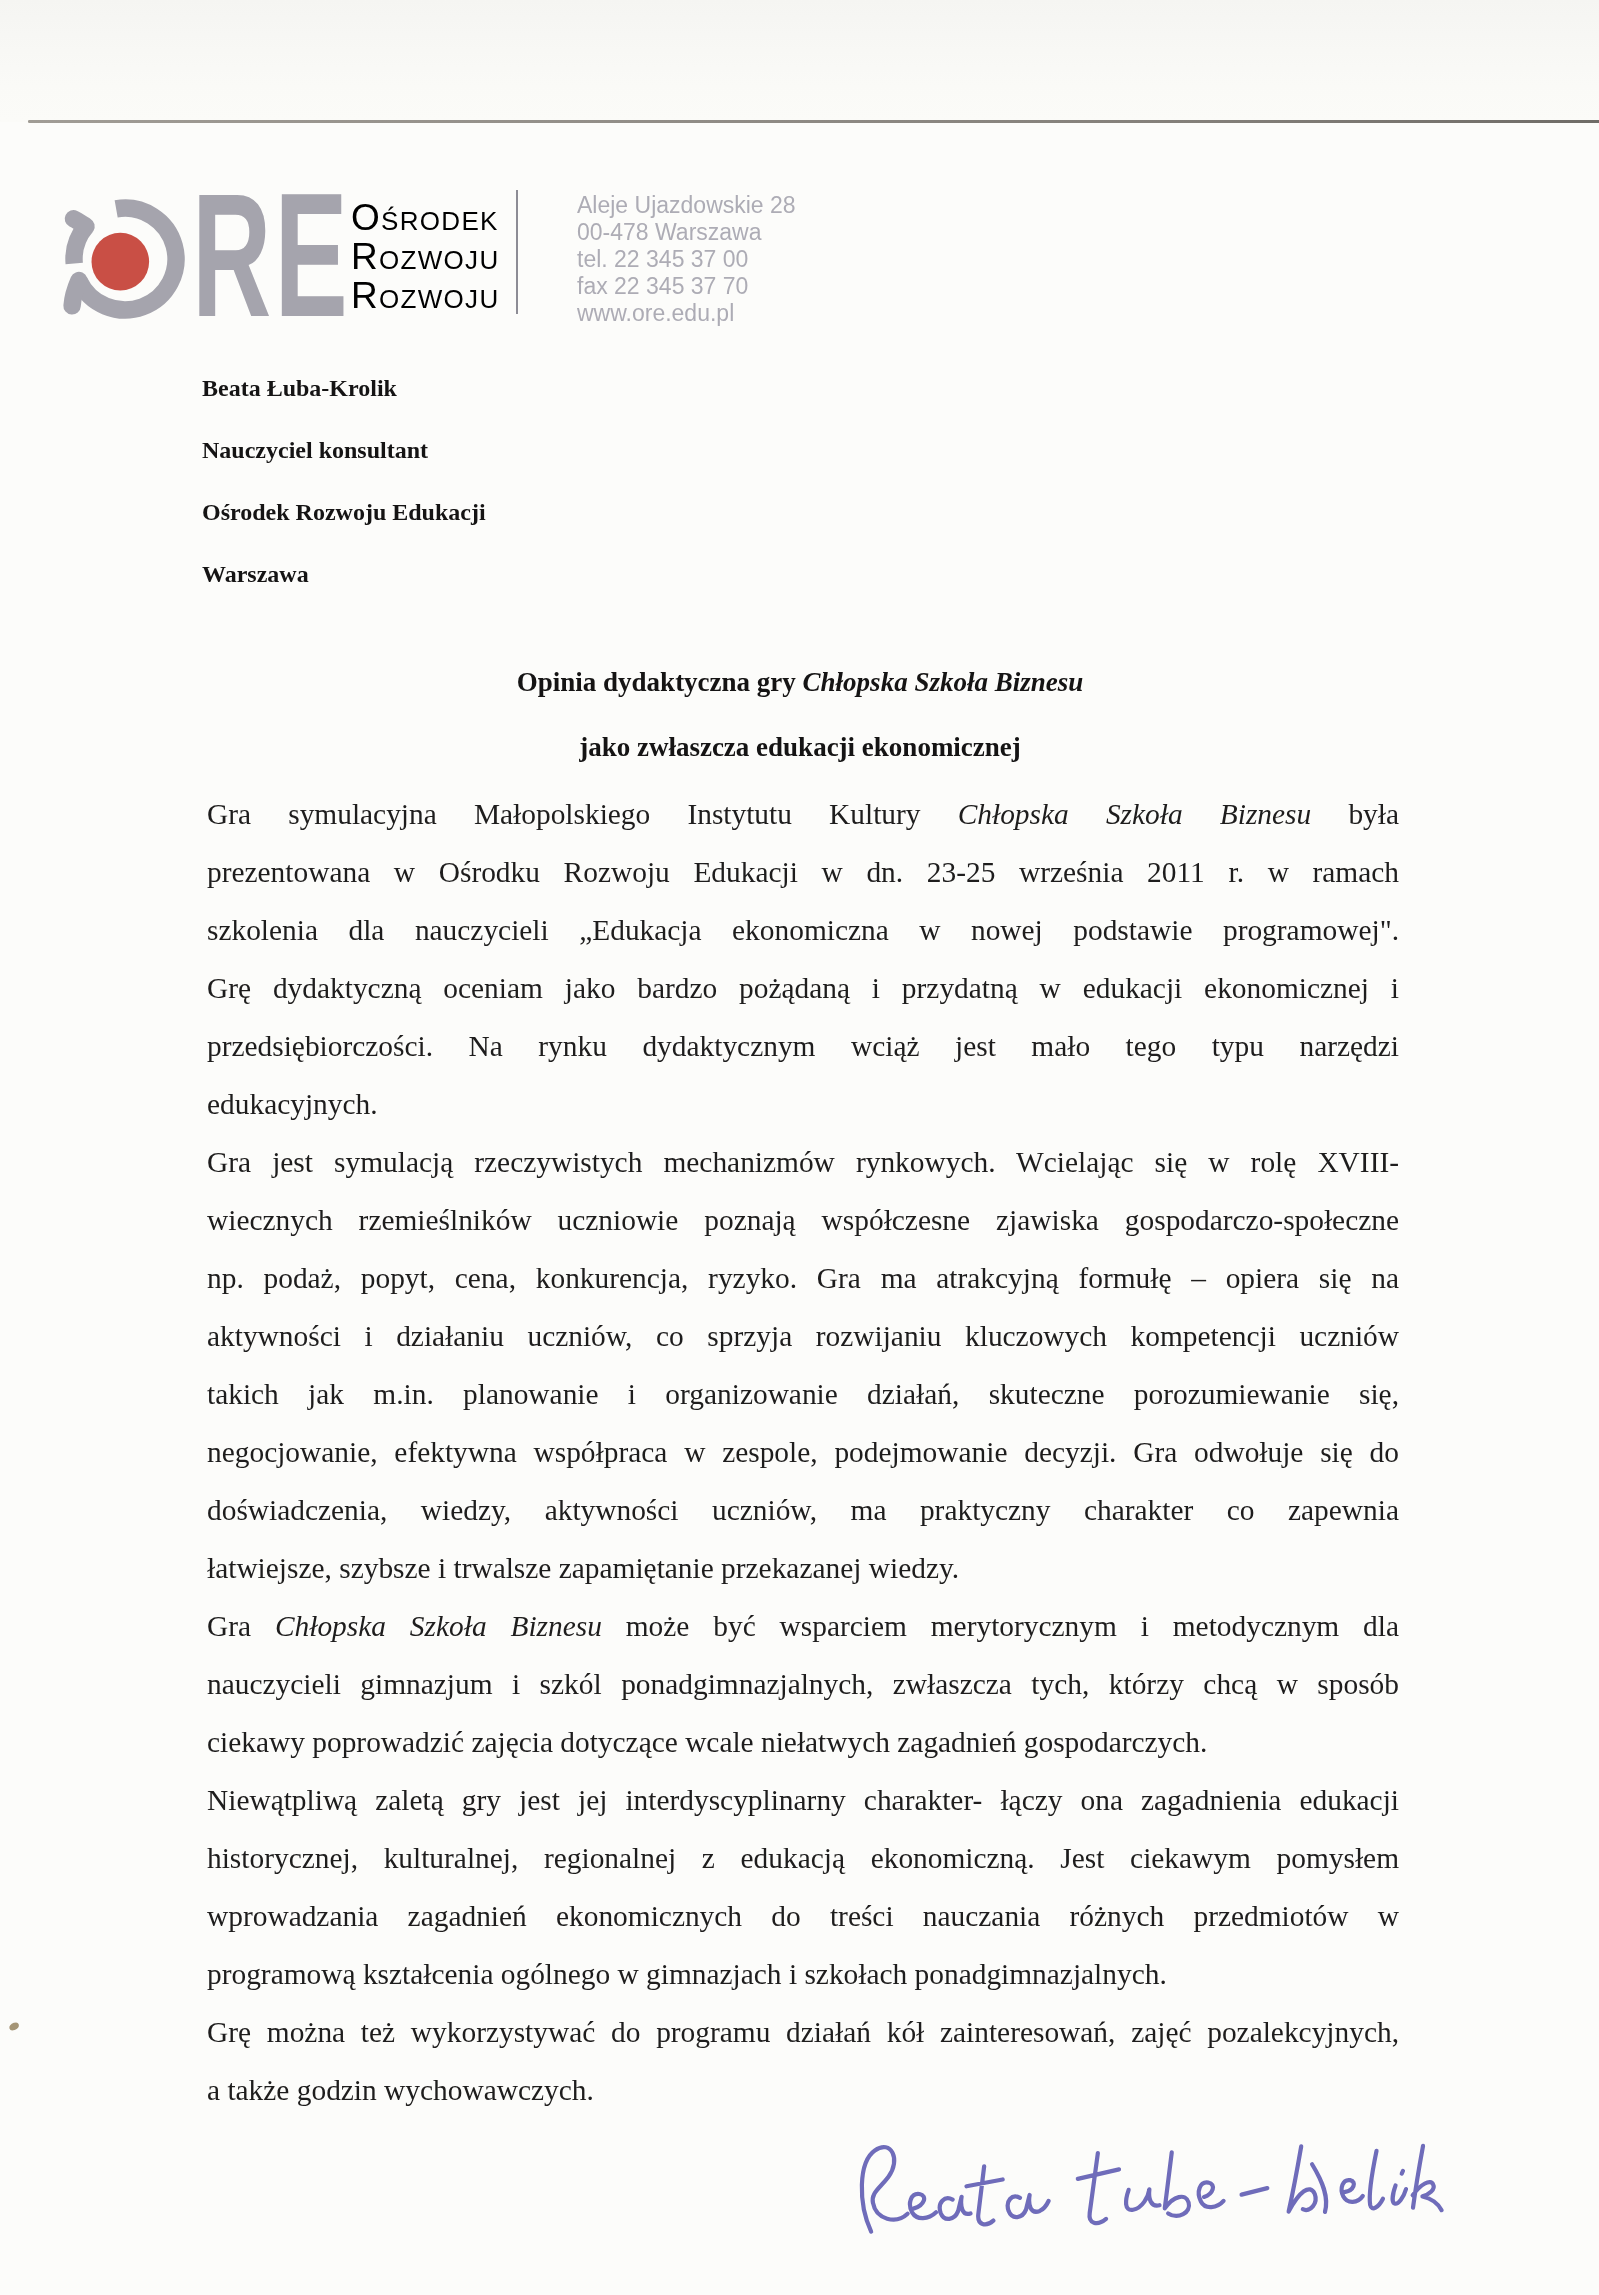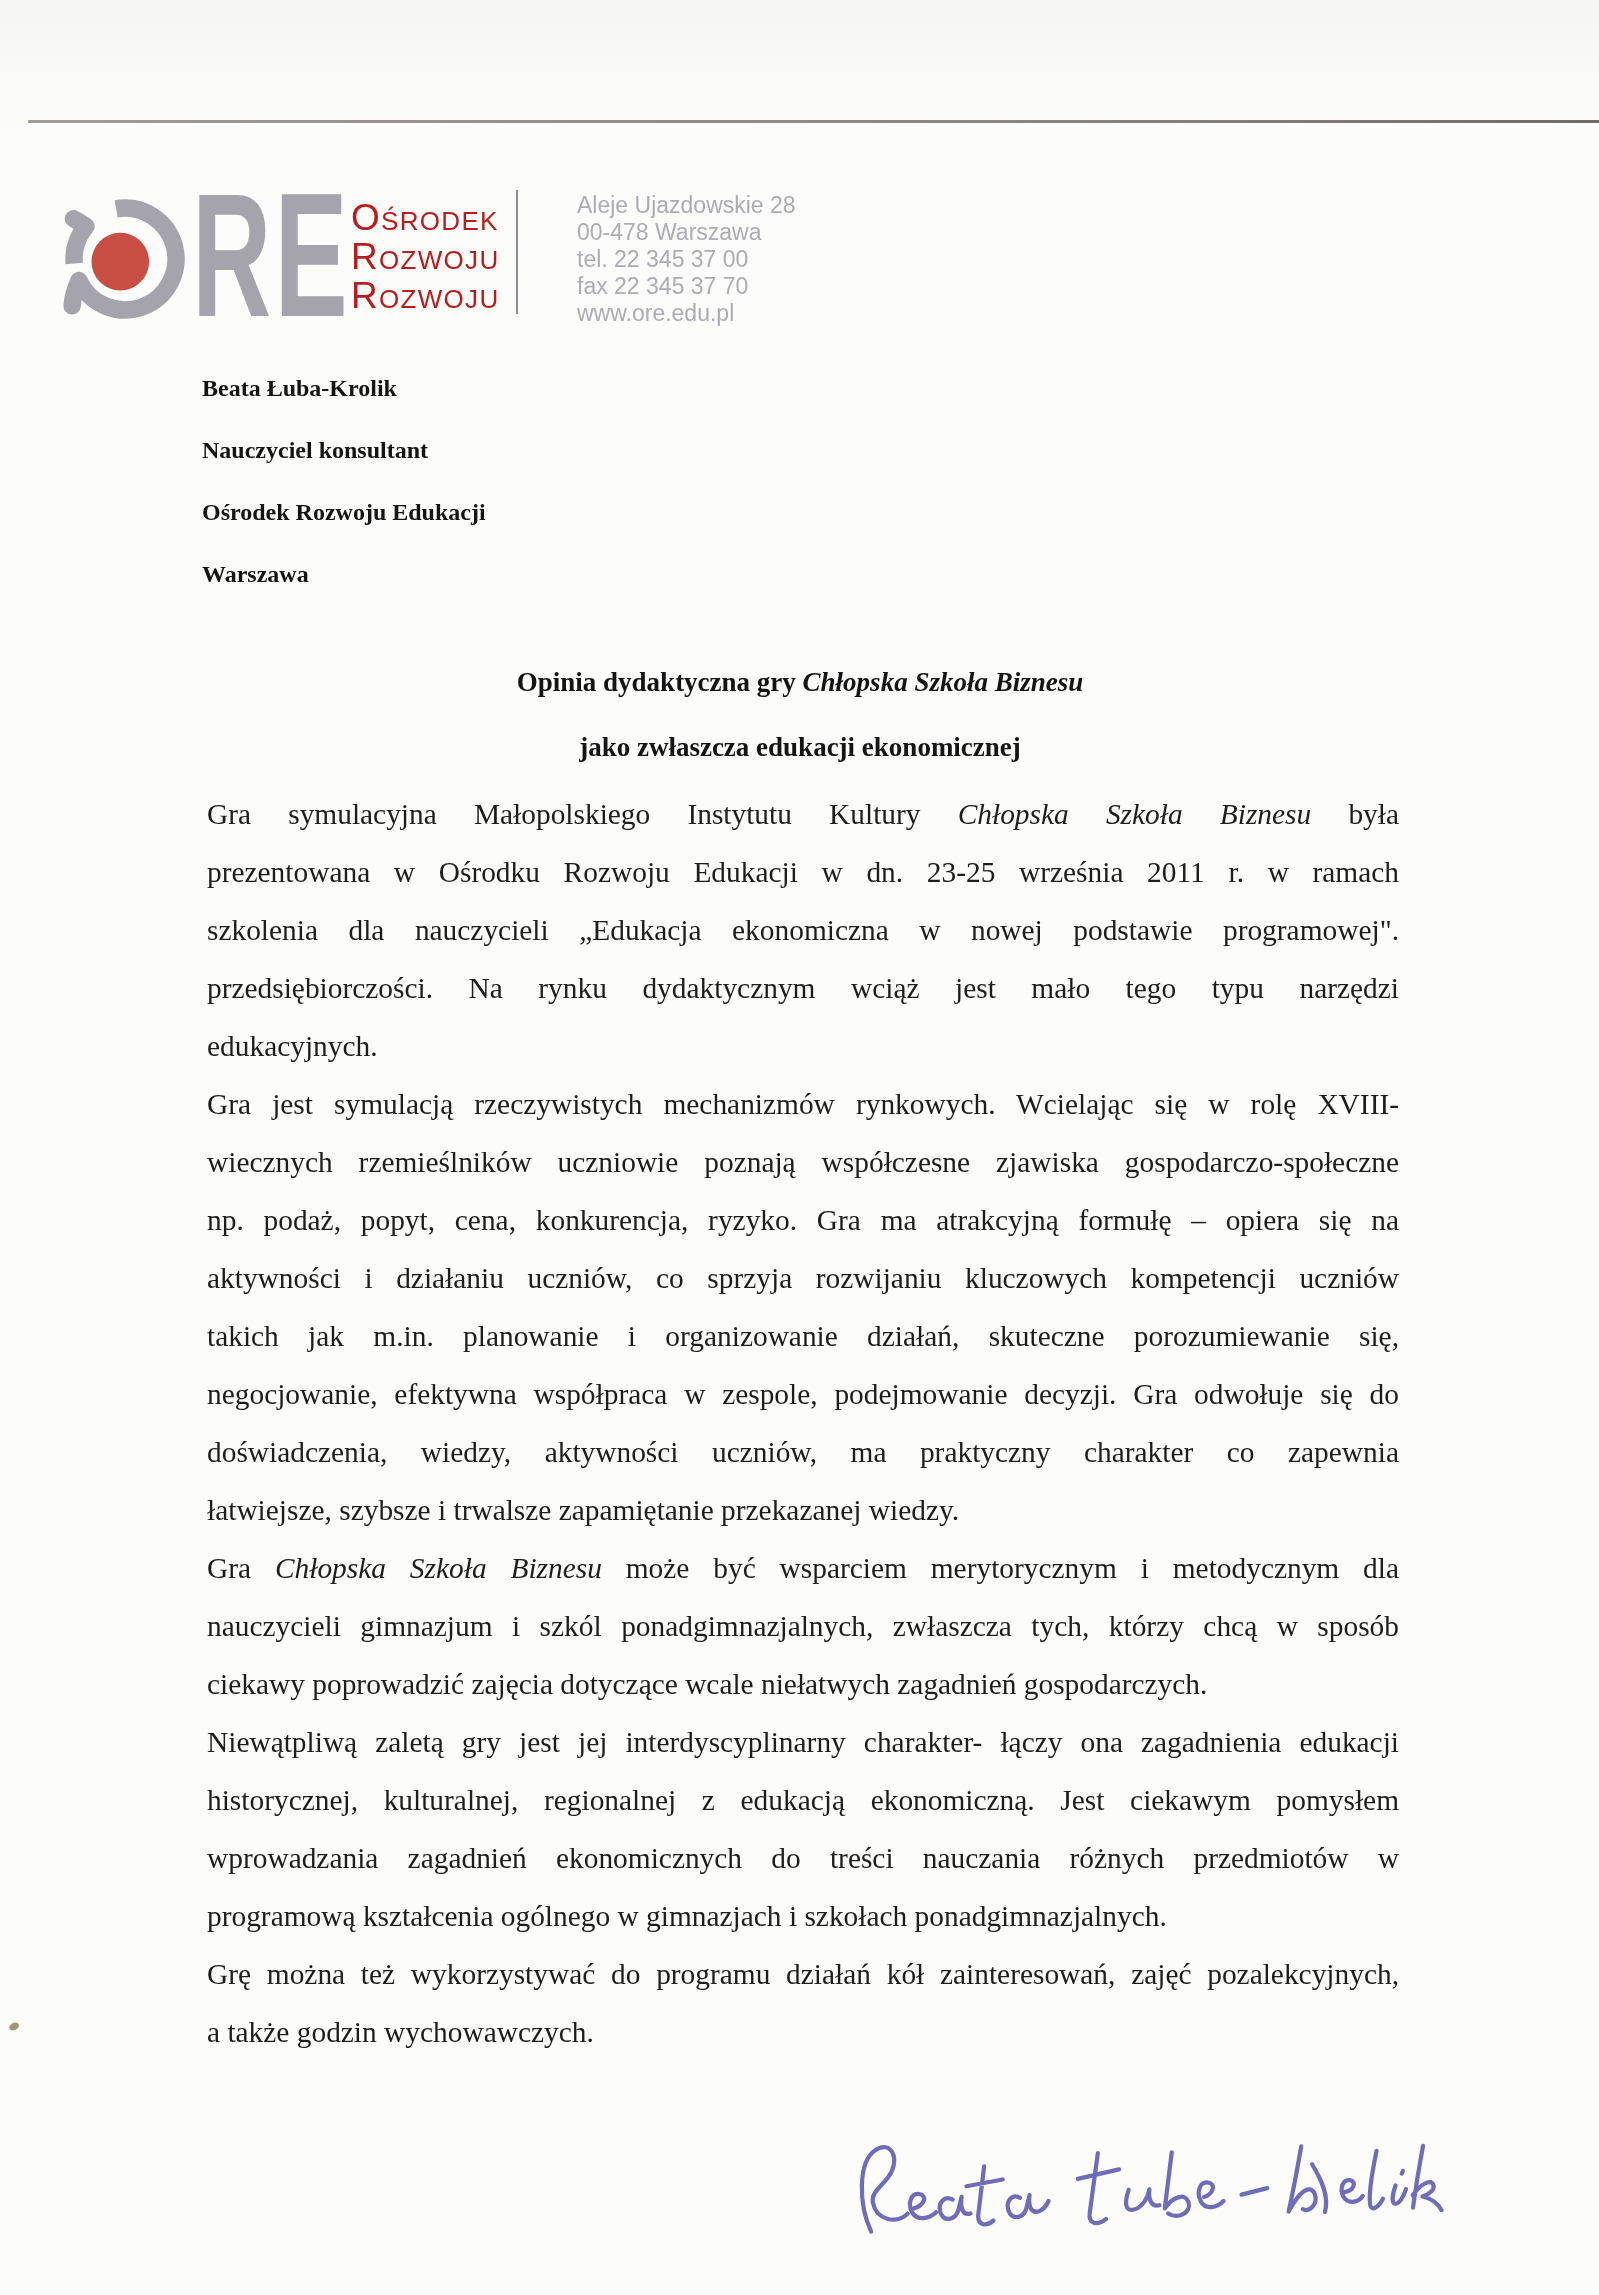--- a/index.html
+++ b/index.html
@@ -19,21 +19,21 @@
   .speck{position:absolute;top:2023px;left:8.5px;width:9.8px;height:6.5px;
     background:#9b8a67;border-radius:60% 40% 55% 45%;opacity:.9;transform:rotate(-18deg);}
   
   .logo-o{position:absolute;top:192px;left:58px;width:134px;height:134px;}
   .logo-re{position:absolute;top:167px;left:192px;
     font-family:"Liberation Sans",sans-serif;font-weight:bold;
     font-size:177px;line-height:1;letter-spacing:5.2px;color:#a5a4ad;
     transform:scaleX(0.62);transform-origin:0 0;}
   .org{position:absolute;top:198px;left:351px;
     font-family:"Liberation Sans",sans-serif;font-variant:small-caps;
-    font-size:37px;line-height:39px;letter-spacing:1.3px;color:#b91c1c;}
+    font-size:37px;line-height:39px;letter-spacing:1.3px;color:#000000;}
   .divider{position:absolute;top:190px;left:516px;width:2px;height:124px;background:#8d8c95;}
   .address{position:absolute;top:192px;left:577px;
     font-family:"Liberation Sans",sans-serif;
     font-size:23px;line-height:27px;color:#adacb5;}
   
   .sender{position:absolute;top:357px;left:202px;
     font-size:24px;font-weight:bold;line-height:62px;color:#151414;}
   .title{position:absolute;top:650px;left:204px;width:1192px;
     text-align:center;font-weight:bold;font-size:27px;line-height:65px;color:#151414;}
   .title em{font-style:italic;}
@@ -88,20 +88,21 @@
 
 <div class="title">
   <div><span>Opinia dydaktyczna gry </span><em>Chłopska Szkoła Biznesu</em></div>
   <div>jako zwłaszcza edukacji ekonomicznej</div>
 </div>
 
 <div class="body-text">
     <div class="line"><span>Gra symulacyjna Małopolskiego Instytutu Kultury </span><em>Chłopska Szkoła Biznesu</em><span> była</span></div>
     <div class="line"><span>prezentowana w Ośrodku Rozwoju Edukacji w dn. 23-25 września 2011 r. w ramach</span></div>
     <div class="line"><span>szkolenia dla nauczycieli „Edukacja ekonomiczna w nowej podstawie programowej".</span></div>
+    <div class="line"><span>Grę dydaktyczną oceniam jako bardzo pożądaną i przydatną w edukacji ekonomicznej i</span></div>
     <div class="line"><span>przedsiębiorczości. Na rynku dydaktycznym wciąż jest mało tego typu narzędzi</span></div>
     <div class="line last"><span>edukacyjnych.</span></div>
     <div class="line"><span>Gra jest symulacją rzeczywistych mechanizmów rynkowych. Wcielając się w rolę XVIII-</span></div>
     <div class="line"><span>wiecznych rzemieślników uczniowie poznają współczesne zjawiska gospodarczo-społeczne</span></div>
     <div class="line"><span>np. podaż, popyt, cena, konkurencja, ryzyko. Gra ma atrakcyjną formułę – opiera się na</span></div>
     <div class="line"><span>aktywności i działaniu uczniów, co sprzyja rozwijaniu kluczowych kompetencji uczniów</span></div>
     <div class="line"><span>takich jak m.in. planowanie i organizowanie działań, skuteczne porozumiewanie się,</span></div>
     <div class="line"><span>negocjowanie, efektywna współpraca w zespole, podejmowanie decyzji. Gra odwołuje się do</span></div>
     <div class="line"><span>doświadczenia, wiedzy, aktywności uczniów, ma praktyczny charakter co zapewnia</span></div>
     <div class="line last"><span>łatwiejsze, szybsze i trwalsze zapamiętanie przekazanej wiedzy.</span></div>

